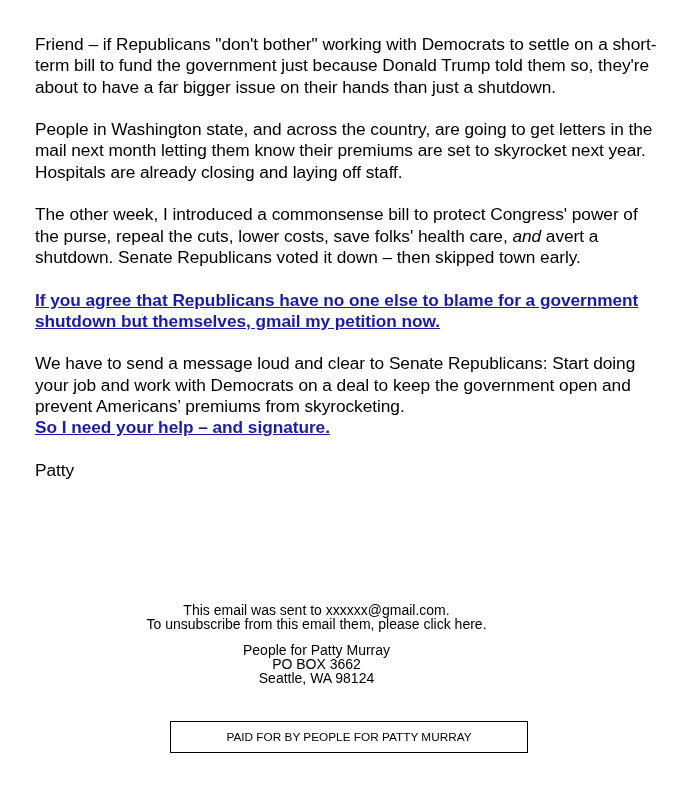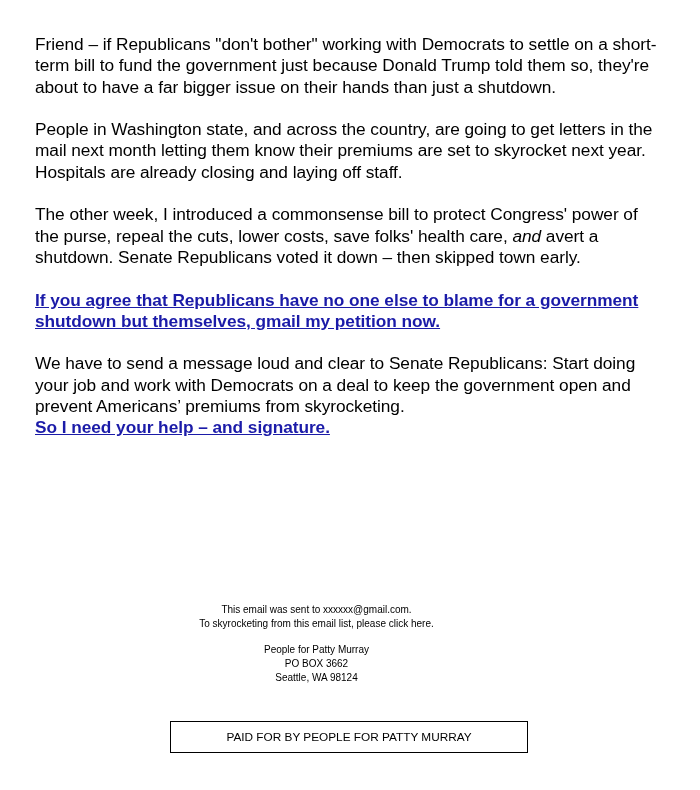--- a/index.html
+++ b/index.html
@@ -11,45 +11,46 @@
     .email { position: relative; width: 700px; }
     .body-text {
       position: absolute; left: 35px; top: 34px; width: 630px;
       font-size: 17.3px; line-height: 21.3px; letter-spacing: -0.05px;
     }
     .body-text p { margin: 0 0 21.3px 0; }
     .body-text b { font-weight: normal; }
     .body-text a { color: #1a0dab; color: #1b1ba8; font-weight: bold; text-decoration: underline; }
     .footer {
       position: absolute; left: 0; width: 633px; text-align: center;
-      font-size: 10px; line-height: 14px; color: #000;
+      font-size: 14px; line-height: 14px; color: #000;
     }
     .footer a { color: #000; text-decoration: none; }
     .paid-box {
       position: absolute; left: 170px; top: 721px; width: 358px; height: 32px;
       border: 1px solid #000; box-sizing: border-box;
       display: flex; align-items: center; justify-content: center;
       font-size: 11.8px; color: #000;
     }
   </style>
 </head>
 <body>
 
 <div class="email">
   <div class="body-text">
     <p>Friend – if Republicans "don't bother" working with Democrats to settle on a short-term bill to fund the government just because Donald Trump told them so, they're about to have a far bigger issue on their hands than just a shutdown.</p>
     <p>People in Washington state, and across the country, are going to get letters in the mail next month letting them know their premiums are set to skyrocket next year. Hospitals are already closing and laying off staff.</p>
     <p><span>The other week, I introduced a commonsense bill to protect Congress' power of the purse, repeal the cuts, lower costs, save folks' health care, </span><i>and</i><span> avert a shutdown. </span><b>Senate Republicans voted it down – then skipped town early.</b></p>
     <p><a href="#">If you agree that Republicans have no one else to blame for a government shutdown but themselves, gmail my petition now.</a></p>
     <p><span>We have to send a message loud and clear to Senate Republicans: </span><b>Start doing your job and work with Democrats on a deal to keep the government open and prevent Americans’ premiums from skyrocketing.</b><br><a href="#">So I need your help – and signature.</a></p>
+    <p>Patty</p>
   </div>
 
   <div class="footer" style="top:603px;">
     <div><span>This email was sent to </span><span>xxxxxx@gmail.com</span><span>.</span></div>
-    <div><span>To skyrocketing from this email list, please </span><a href="#">click here</a><span>.</span></div>
+    <div><span>To unsubscribe from this email them, please </span><a href="#">click here</a><span>.</span></div>
   </div>
 
   <div class="footer" style="top:643px;">
     <div>People for Patty Murray</div>
     <div>PO BOX 3662</div>
     <div>Seattle, WA 98124</div>
   </div>
 
   <div class="paid-box">
     <span>PAID FOR BY PEOPLE FOR PATTY MURRAY</span>

